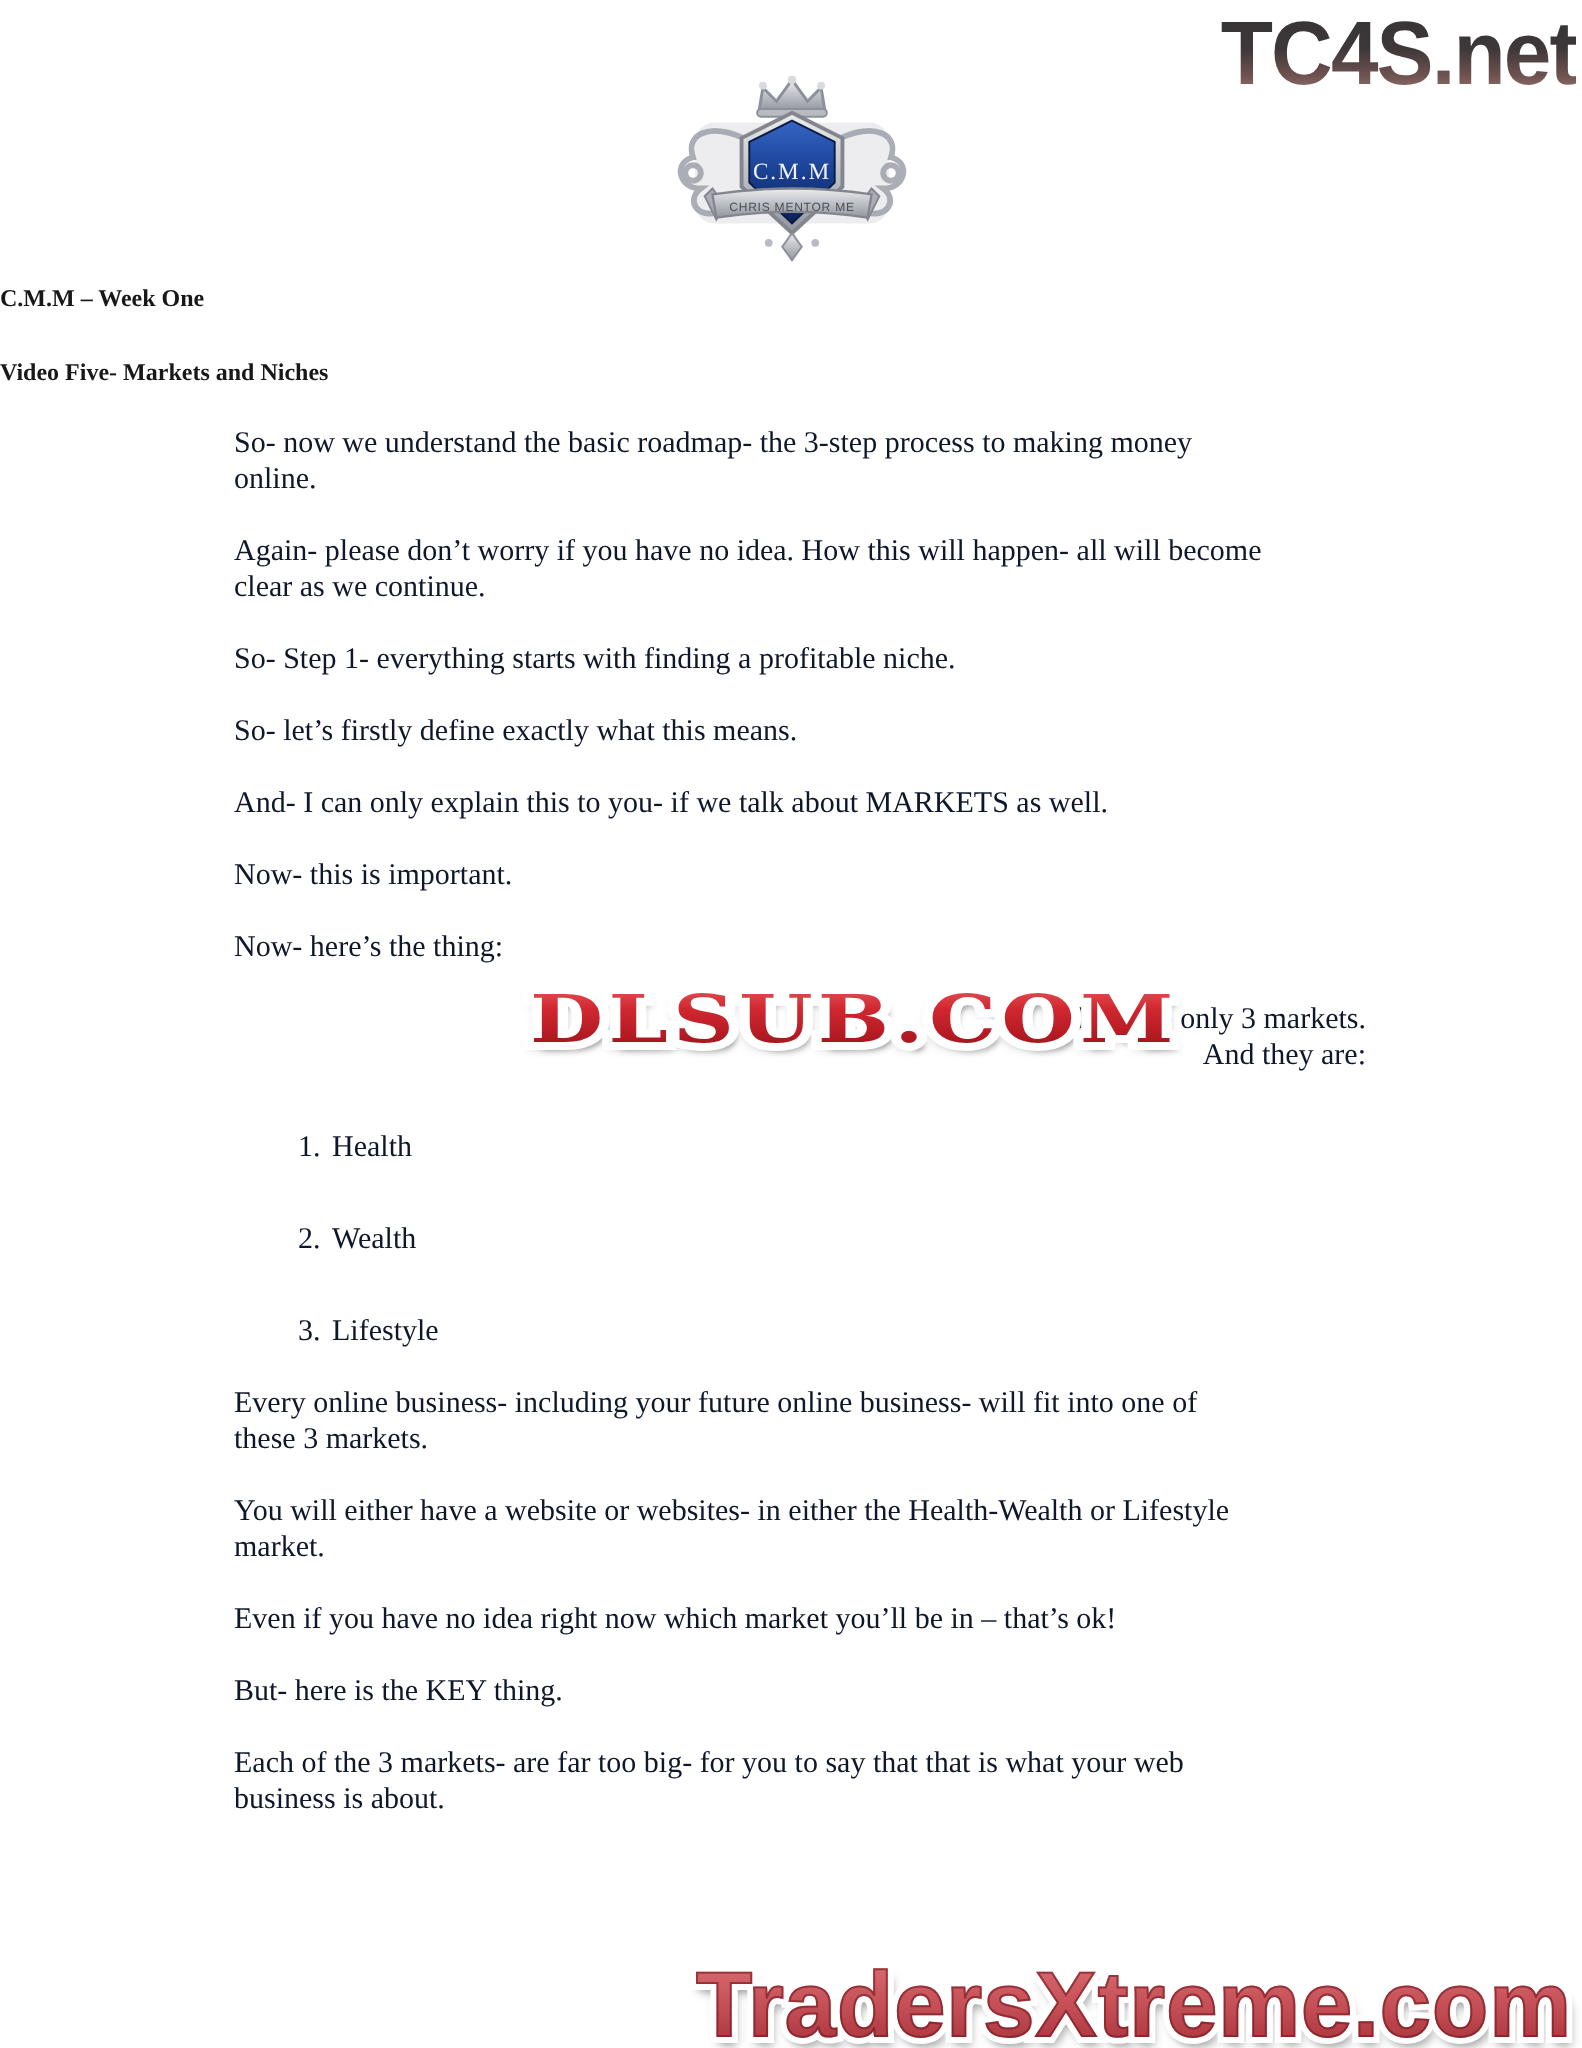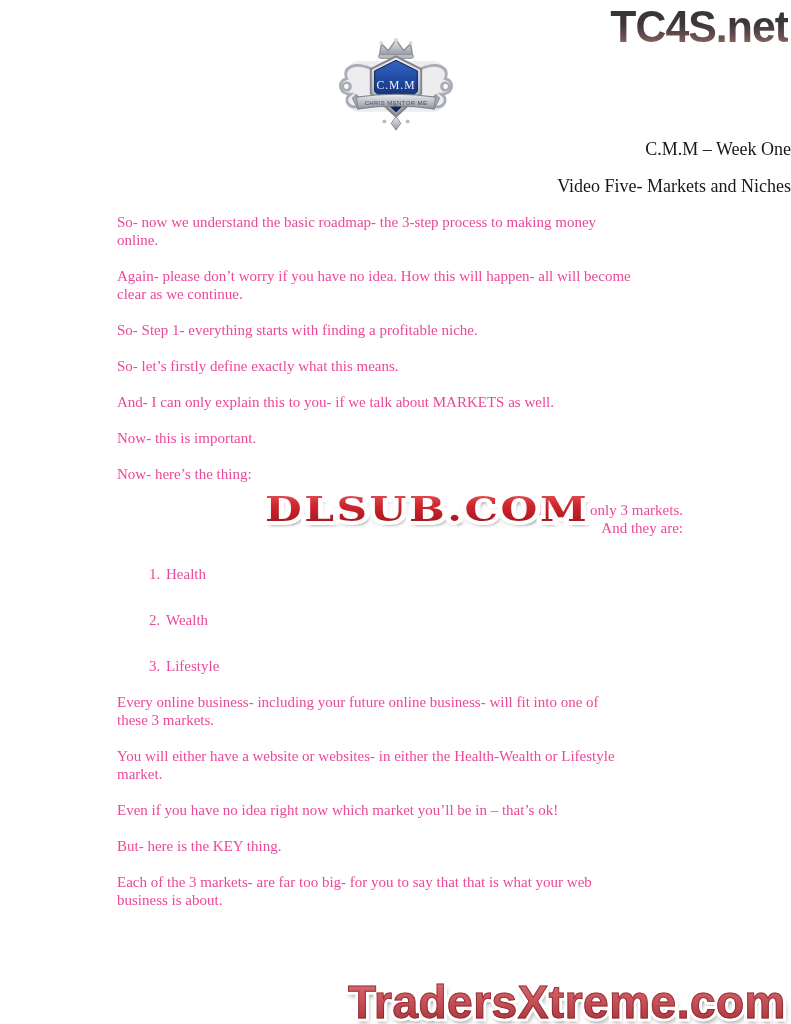--- a/index.html
+++ b/index.html
@@ -23,30 +23,30 @@
   }
 
   
   .logo-wrap {
     position:absolute; top:38px; left:0; width:100%;
     display:flex; justify-content:center;
   }
 
   
   .title, .subtitle {
-    position:absolute; left:0; width:100%; text-align:right;
-    font-weight:400; font-size:18px; color:#181818; line-height:18px;
+    position:absolute; left:0; width:100%; text-align:left;
+    font-weight:700; font-size:12px; color:#181818; line-height:18px;
   }
   .title { top:140px; }
   .subtitle { top:177px; }
 
   
   .body-text {
     position:absolute; left:117px; top:213px; width:566px;
-    font-size:15px; line-height:18px; color:#ec4899;
+    font-size:15px; line-height:18px; color:#0f172a;
   }
   .para { white-space:pre; margin:0 0 18px 0; }
   .list-block { margin:0 0 18px 0; }
   .list-block .para { margin:0;text-align:right; }
   .list-block ol { margin:0; padding:0 0 0 47px; }
   .list-block li { line-height:18px; padding-left:2px;margin-top:28px; }
 
   
   .outlined { position:relative; color:transparent; }
   .outlined::before, .outlined::after {

